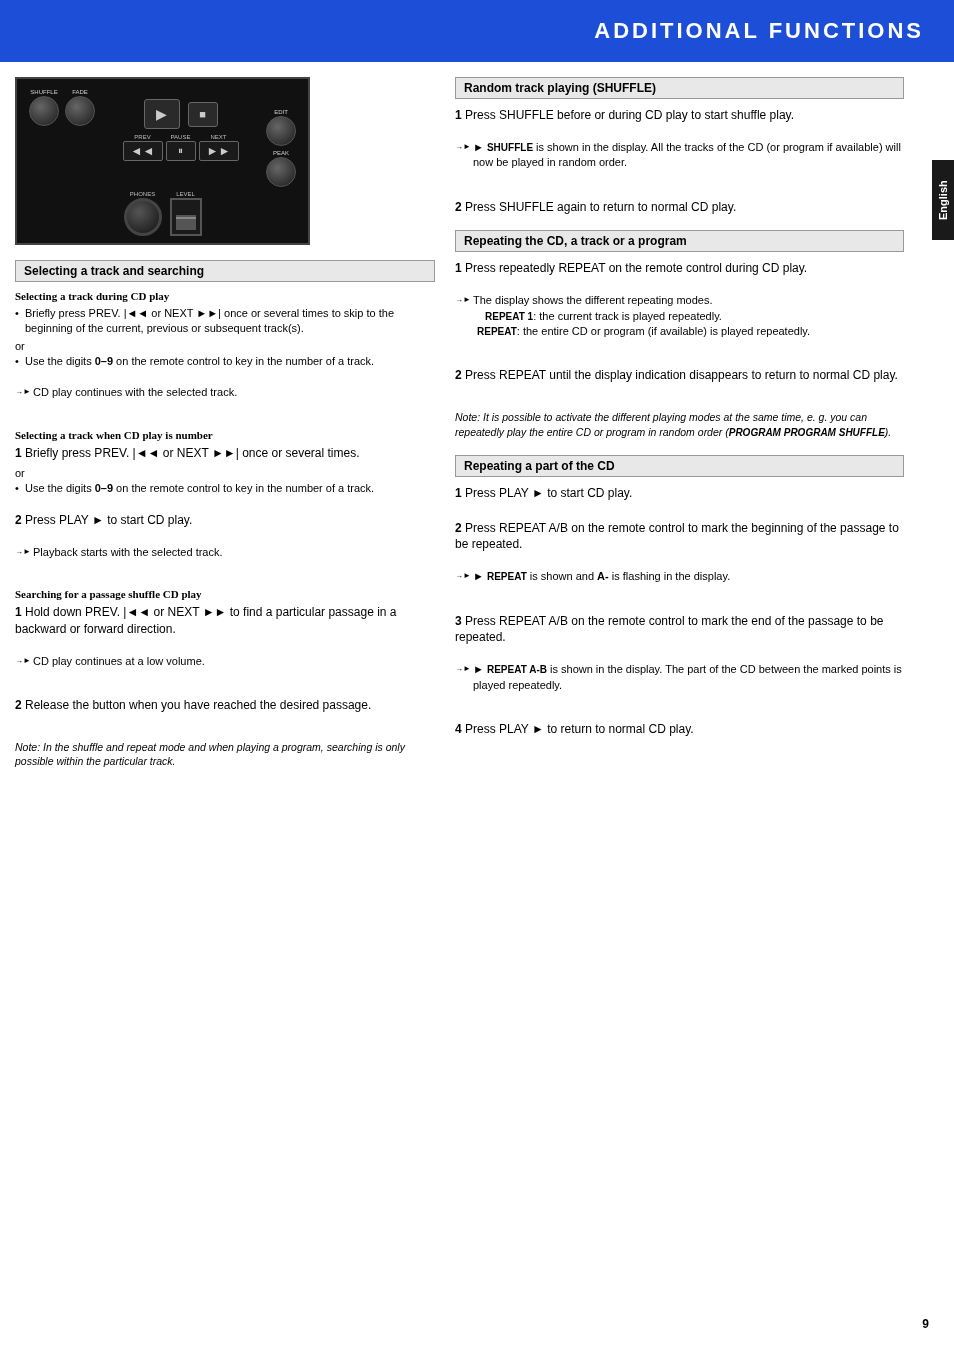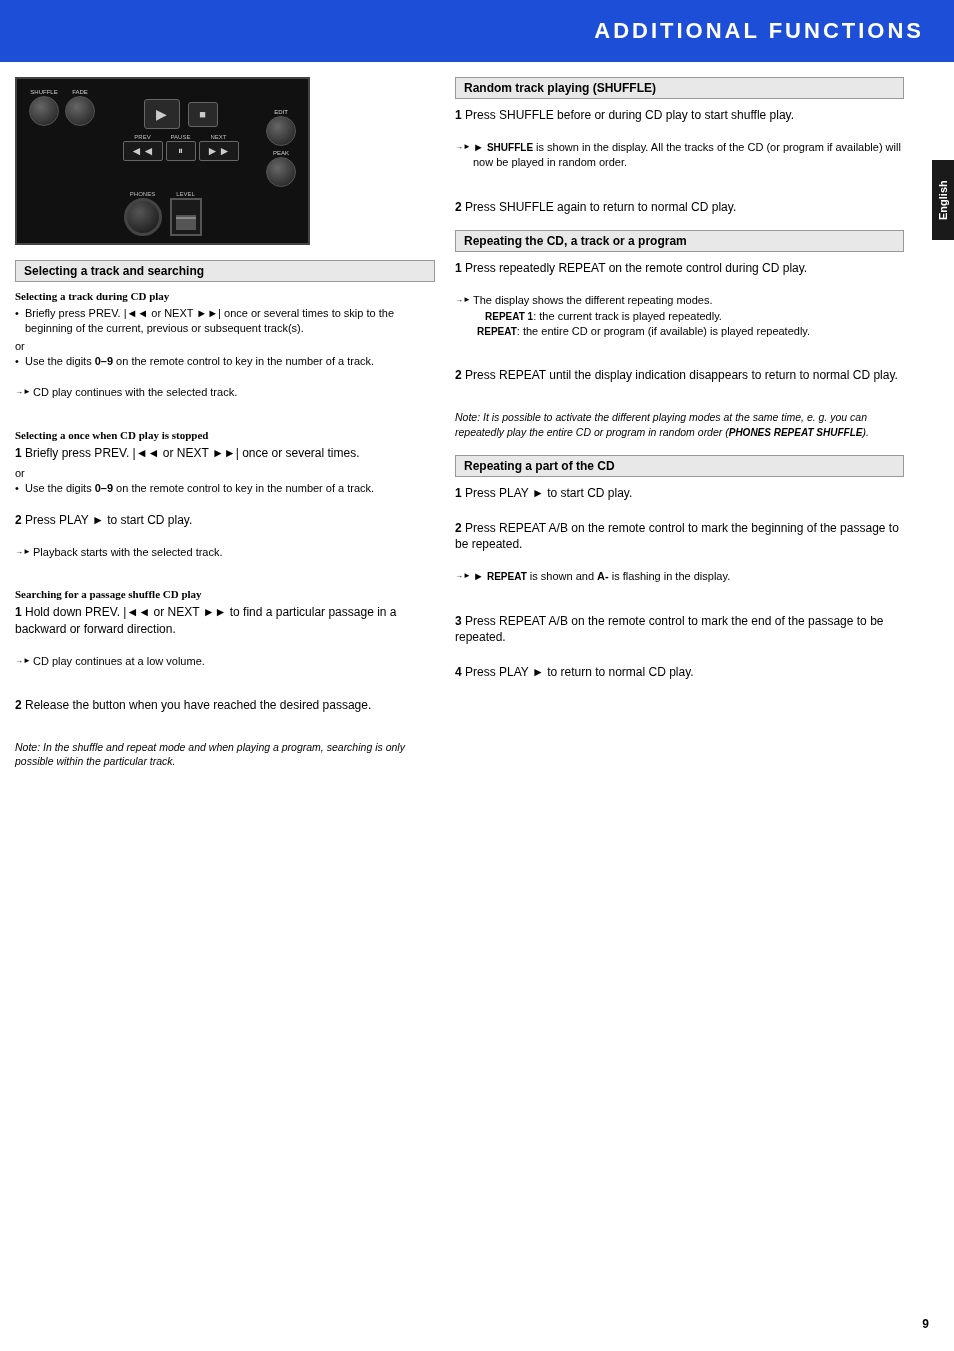--- a/index.html
+++ b/index.html
@@ -348,21 +348,21 @@
         <div class="bullet-item">Briefly press PREV. |◄◄ or NEXT  ►►| once or several times to skip to the beginning of the current, previous or subsequent track(s).</div>
         <div class="or-text">or</div>
         <div class="bullet-item">Use the digits <strong>0–9</strong> on the remote control to key in the number of a track.</div>
         <div class="indent-arrow">CD play continues with the selected track.</div>
       </div>
 
       <br>
 
       
       <div>
-        <div class="subsection-title">Selecting a once when CD play is stopped</div>
+        <div class="subsection-title">Selecting a track when CD play is number</div>
         <div class="numbered-item"><span class="num">1</span>  Briefly press PREV. |◄◄ or NEXT ►►| once or several times.</div>
         <div class="or-text">or</div>
         <div class="bullet-item">Use the digits <strong>0–9</strong> on the remote control to key in the number of a track.</div>
         <br>
         <div class="numbered-item"><span class="num">2</span>  Press PLAY ► to start CD play.</div>
         <div class="indent-arrow">Playback starts with the selected track.</div>
       </div>
 
       <br>
 
@@ -398,34 +398,35 @@
       <div class="numbered-item"><span class="num">1</span>  Press repeatedly REPEAT on the remote control during CD play.</div>
       <div class="indent-arrow">The display shows the different repeating modes.<br>
         <span style="padding-left:12px;"><span class="small-caps">REPEAT 1</span>: the current track is played repeatedly.</span><br>
         <span style="padding-left:4px;"><span class="small-caps">REPEAT</span>: the entire CD or program (if available) is played repeatedly.</span>
       </div>
 
       <br>
       <div class="numbered-item"><span class="num">2</span>  Press REPEAT until the display indication disappears to return to normal CD play.</div>
 
       <br>
-      <div class="note-text"><em>Note: It is possible to activate the different playing modes at the same time, e. g. you can repeatedly play the entire CD or program in random order (<span class="small-caps">PHONES REPEAT SHUFFLE</span>).</em></div>
+      <div class="note-text"><em>Note: It is possible to activate the different playing modes at the same time, e. g. you can repeatedly play the entire CD or program in random order (<span class="small-caps">PROGRAM PROGRAM SHUFFLE</span>).</em></div>
     </div>
 
     <div class="section-content">
       <div class="section-header">Repeating a part of the CD</div>
 
       <div class="numbered-item"><span class="num">1</span>  Press PLAY ► to start CD play.</div>
 
       <br>
       <div class="numbered-item"><span class="num">2</span>  Press REPEAT A/B on the remote control to mark the beginning of the passage to be repeated.</div>
       <div class="indent-arrow">► <span class="small-caps">REPEAT</span> is shown and <span class="bold-inline">A-</span> is flashing in the display.</div>
 
       <br>
       <div class="numbered-item"><span class="num">3</span>  Press REPEAT A/B on the remote control to mark the end of the passage to be repeated.</div>
+      <div class="indent-arrow">► <span class="small-caps">REPEAT A-B</span> is shown in the display. The part of the CD between the marked points is played repeatedly.</div>
 
       <br>
       <div class="numbered-item"><span class="num">4</span>  Press PLAY ► to return to normal CD play.</div>
     </div>
 
   </div>
 </div>
 
 <div class="page-number">9</div>
 

